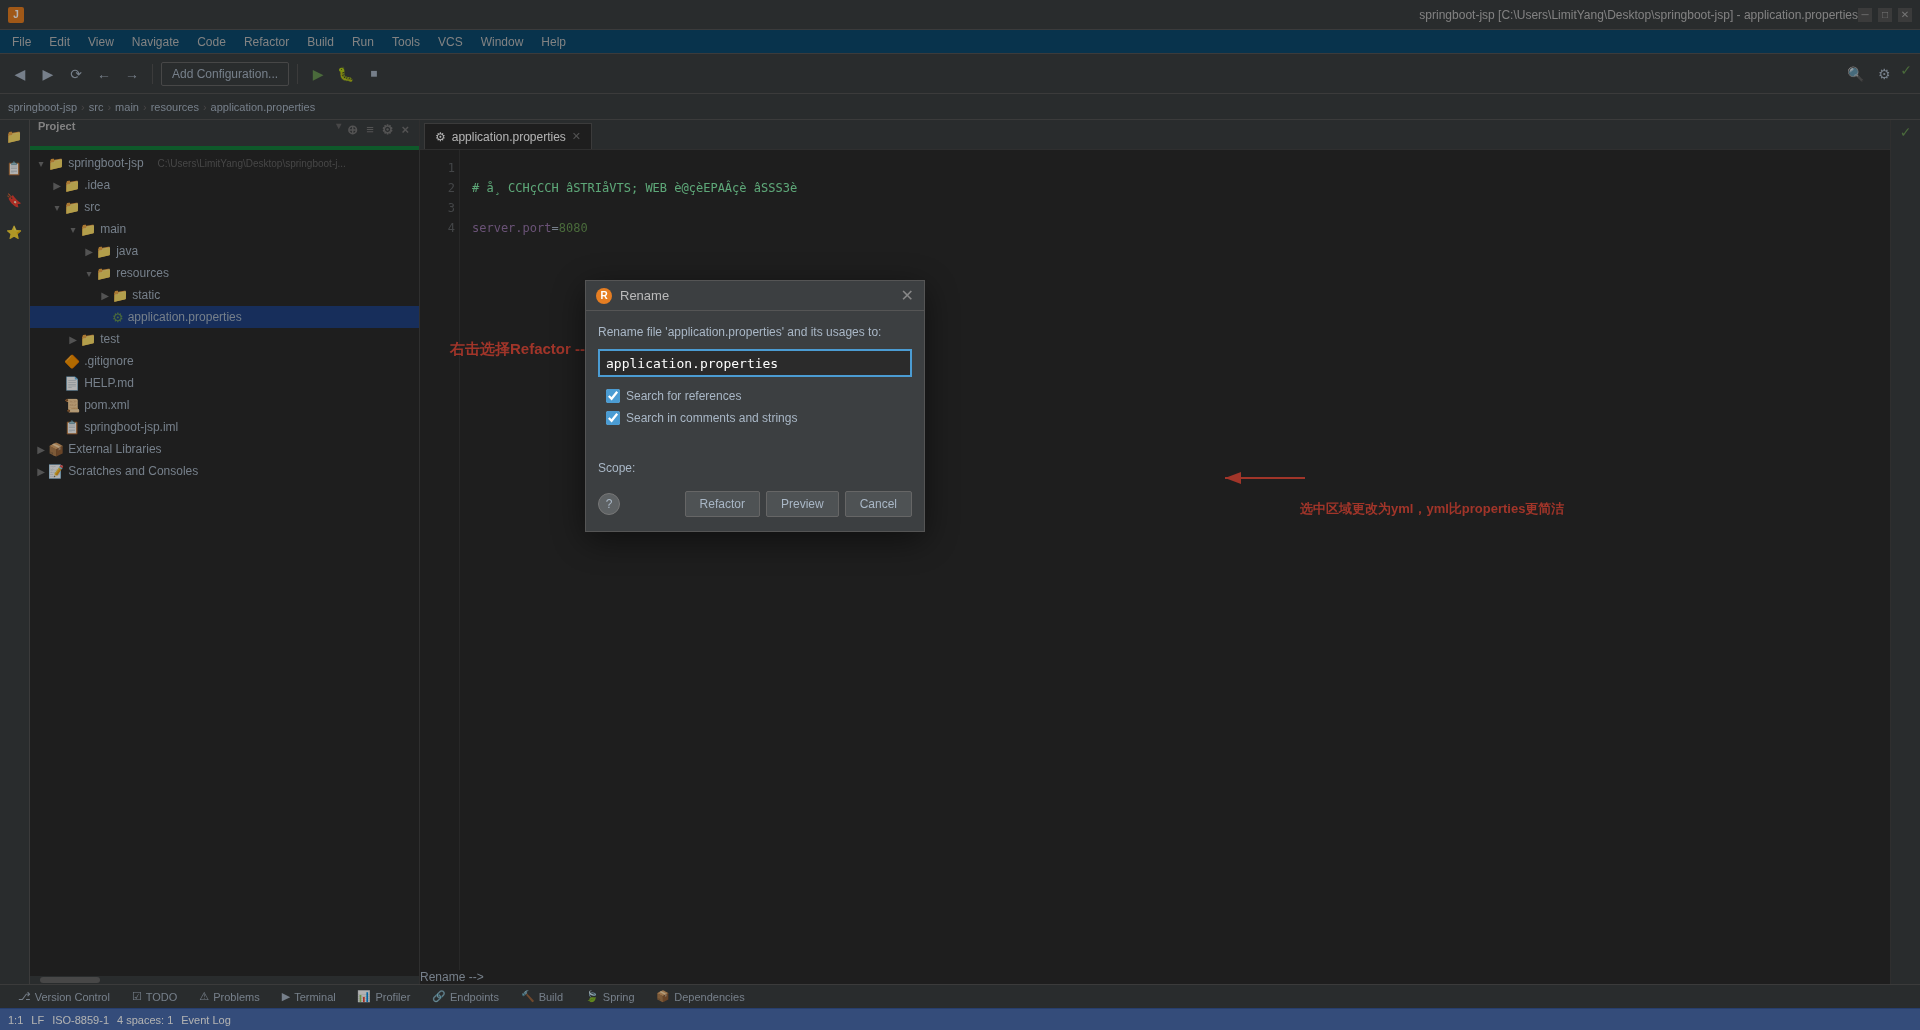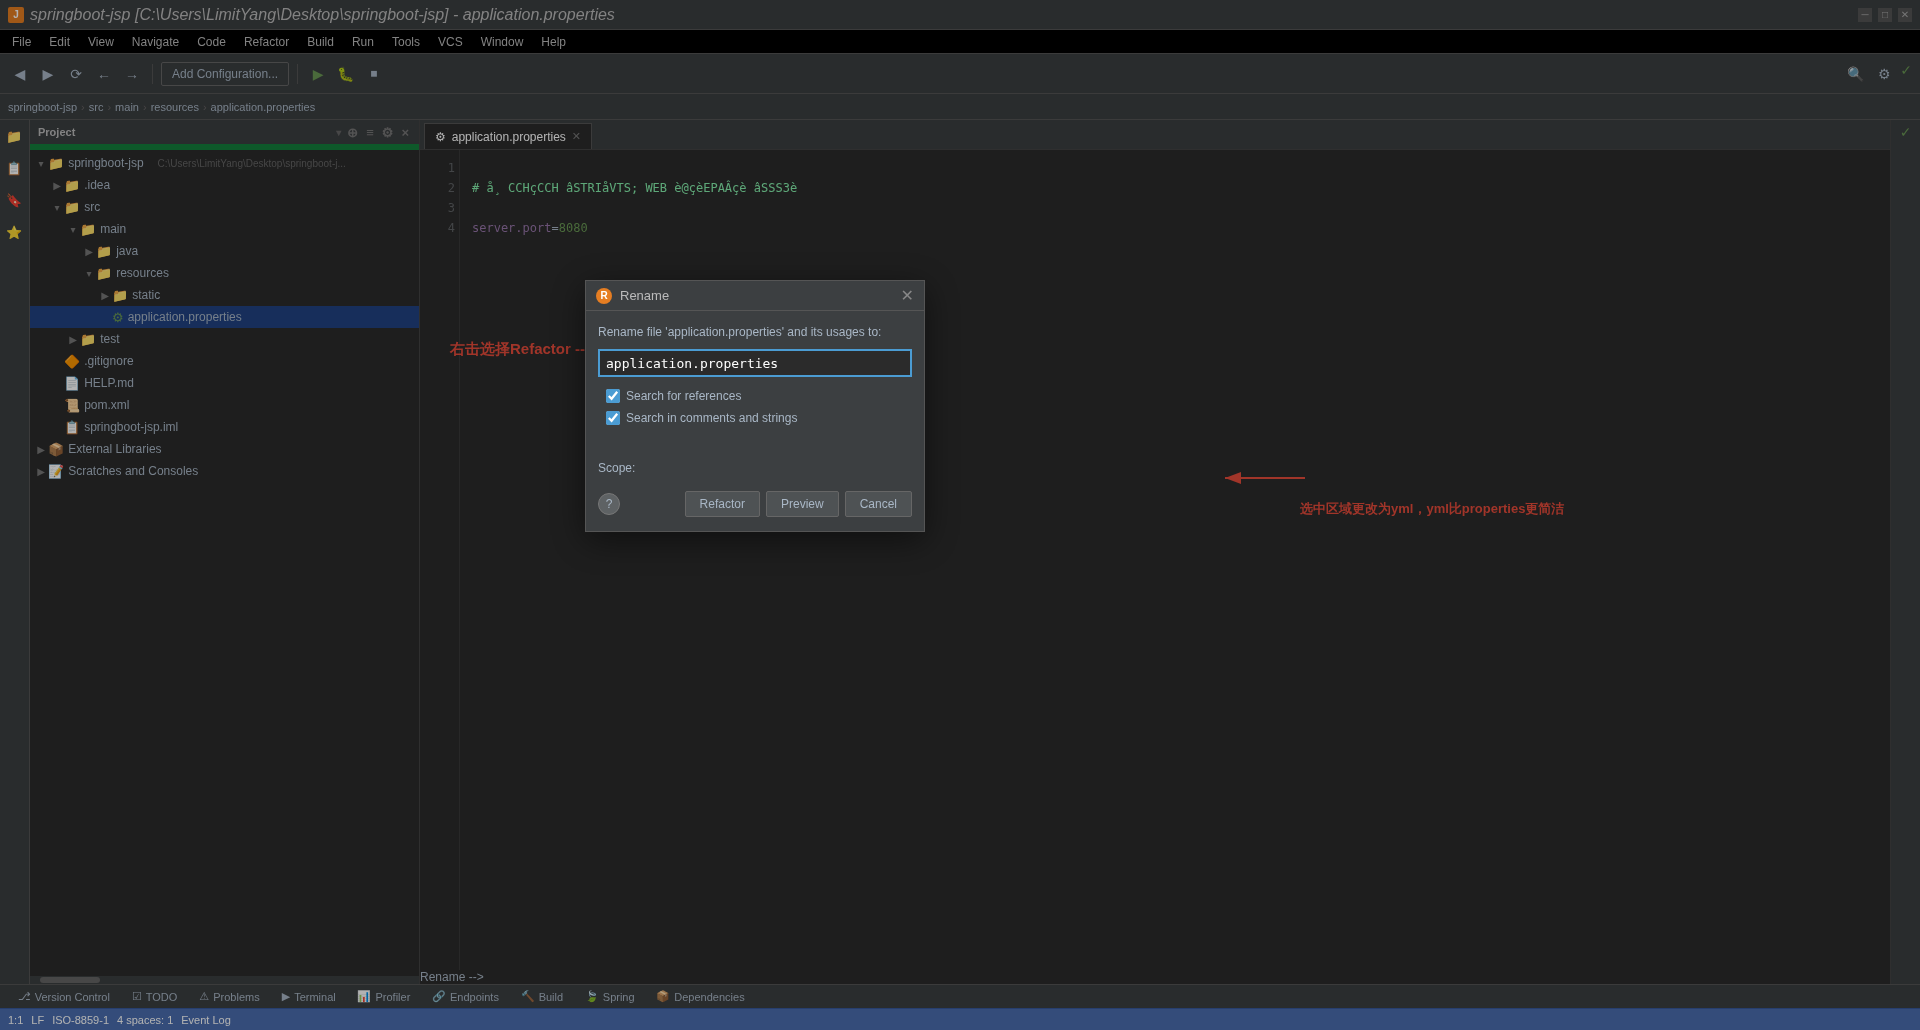--- a/index.html
+++ b/index.html
@@ -30,24 +30,23 @@
       border-radius: 2px;
       display: inline-flex;
       align-items: center;
       justify-content: center;
       font-size: 10px;
       color: white;
       font-weight: bold;
     }
     .title-bar-title {
       flex: 1;
-      text-align: left;
+      text-align: right;
       color: #bbbbbb;
-      font-size: 16px;
-      font-style: italic;
+      font-size: 12px;
     }
     .title-bar-controls {
       display: flex;
       gap: 6px;
     }
     .title-bar-btn {
       width: 14px;
       height: 14px;
       background: #555;
       border: none;
@@ -55,21 +54,21 @@
       color: #aaa;
       font-size: 10px;
       display: flex;
       align-items: center;
       justify-content: center;
     }
 
     
     .menu-bar {
       height: 24px;
-      background: #000000;
+      background: #0c4a6e;
       display: flex;
       align-items: center;
       padding: 0 4px;
       border-bottom: 1px solid #555;
       gap: 2px;
     }
     .menu-item {
       padding: 2px 8px;
       cursor: pointer;
       color: #bbbbbb;
@@ -164,26 +163,26 @@
       background: #2b2b2b;
       border-right: 1px solid #444;
       display: flex;
       flex-direction: column;
       overflow: hidden;
     }
     .sidebar-header {
       height: 30px;
       background: #3c3f41;
       display: flex;
-      align-items: center;
+      align-items: flex-start;
       padding: 0 8px;
       font-size: 11px;
       font-weight: bold;
       color: #bbbbbb;
-      border-bottom: 6px solid #15803d;
+      border-bottom: 4px solid #15803d;
       gap: 4px;
     }
     .sidebar-header-title { flex: 1; }
     .sidebar-header-icons { display: flex; gap: 4px; }
     .sidebar-header-icon {
       cursor: pointer;
       color: #777;
       font-size: 13px;
       padding: 2px;
     }

